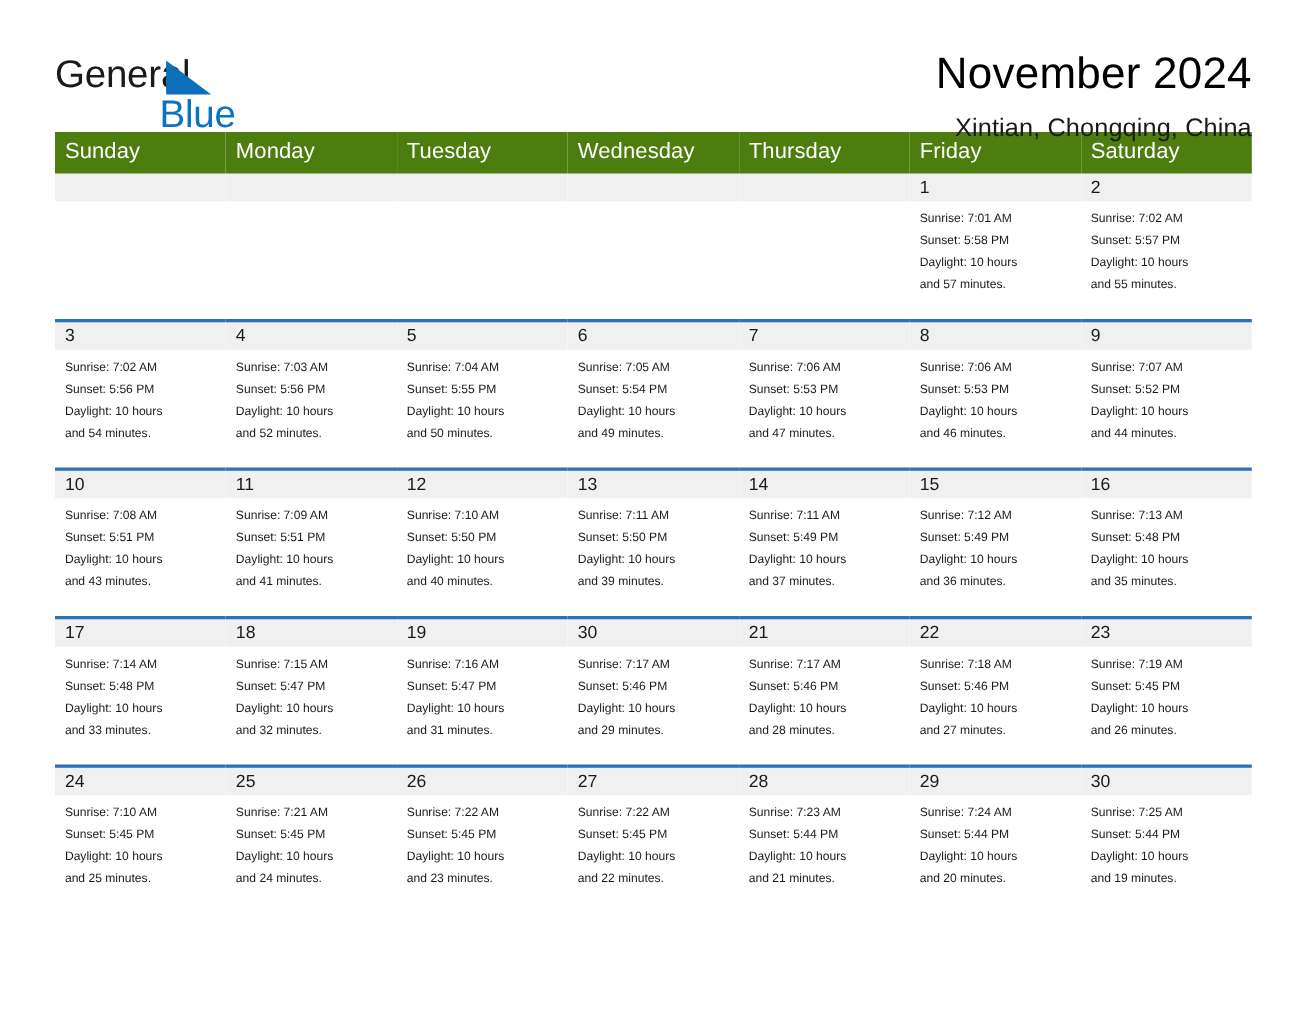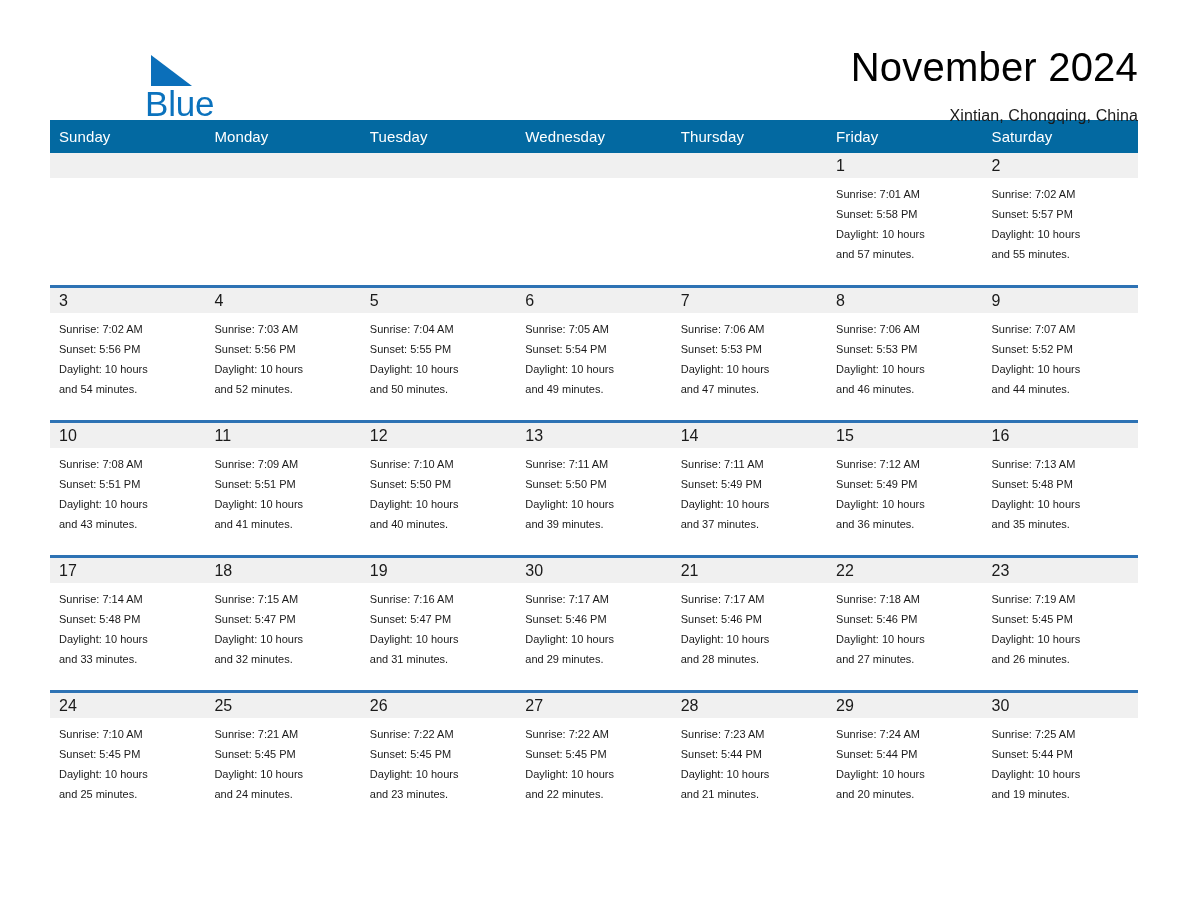--- a/index.html
+++ b/index.html
@@ -70,39 +70,39 @@
     padding-top: 2px;
   }
   .cal-title {
     font-size: 40px;
     font-weight: 400;
     color: #000;
     line-height: 46px;
     letter-spacing: 0.2px;
   }
   .cal-subtitle {
-    font-size: 16px;
+    font-size: 23px;
     font-weight: 400;
     color: #1a1a1a;
     line-height: 28px;
     margin-top: 12px;
     letter-spacing: 0.1px;
   }
 
   
   .calendar {
     width: 1088px;
     margin-top: 14px;
     border-collapse: collapse;
     table-layout: fixed;
   }
   .calendar th {
-    background: #0369a1;
+    background: #4d7c0f;
     color: #ffffff;
-    font-size: 15px;
+    font-size: 20px;
     font-weight: 400;
     text-align: left;
     padding: 7px 0 8px 9px;
     letter-spacing: 0.1px;
     height: 18px;
   }
   .calendar td {
     vertical-align: top;
     padding: 0;
     border-top: 3px solid #2d72b4;
@@ -135,20 +135,21 @@
   }
 </style>
 </head>
 <body>
 
 <div class="page">
 
   <div class="topbar">
 
     <div class="brand">
+      <span class="brand-general">General</span>
       <span class="brand-tri"></span>
       <span class="brand-blue">Blue</span>
     </div>
 
     <div class="titles">
       <div class="cal-title">November 2024</div>
       <div class="cal-subtitle">Xintian, Chongqing, China</div>
     </div>
 
   </div>

